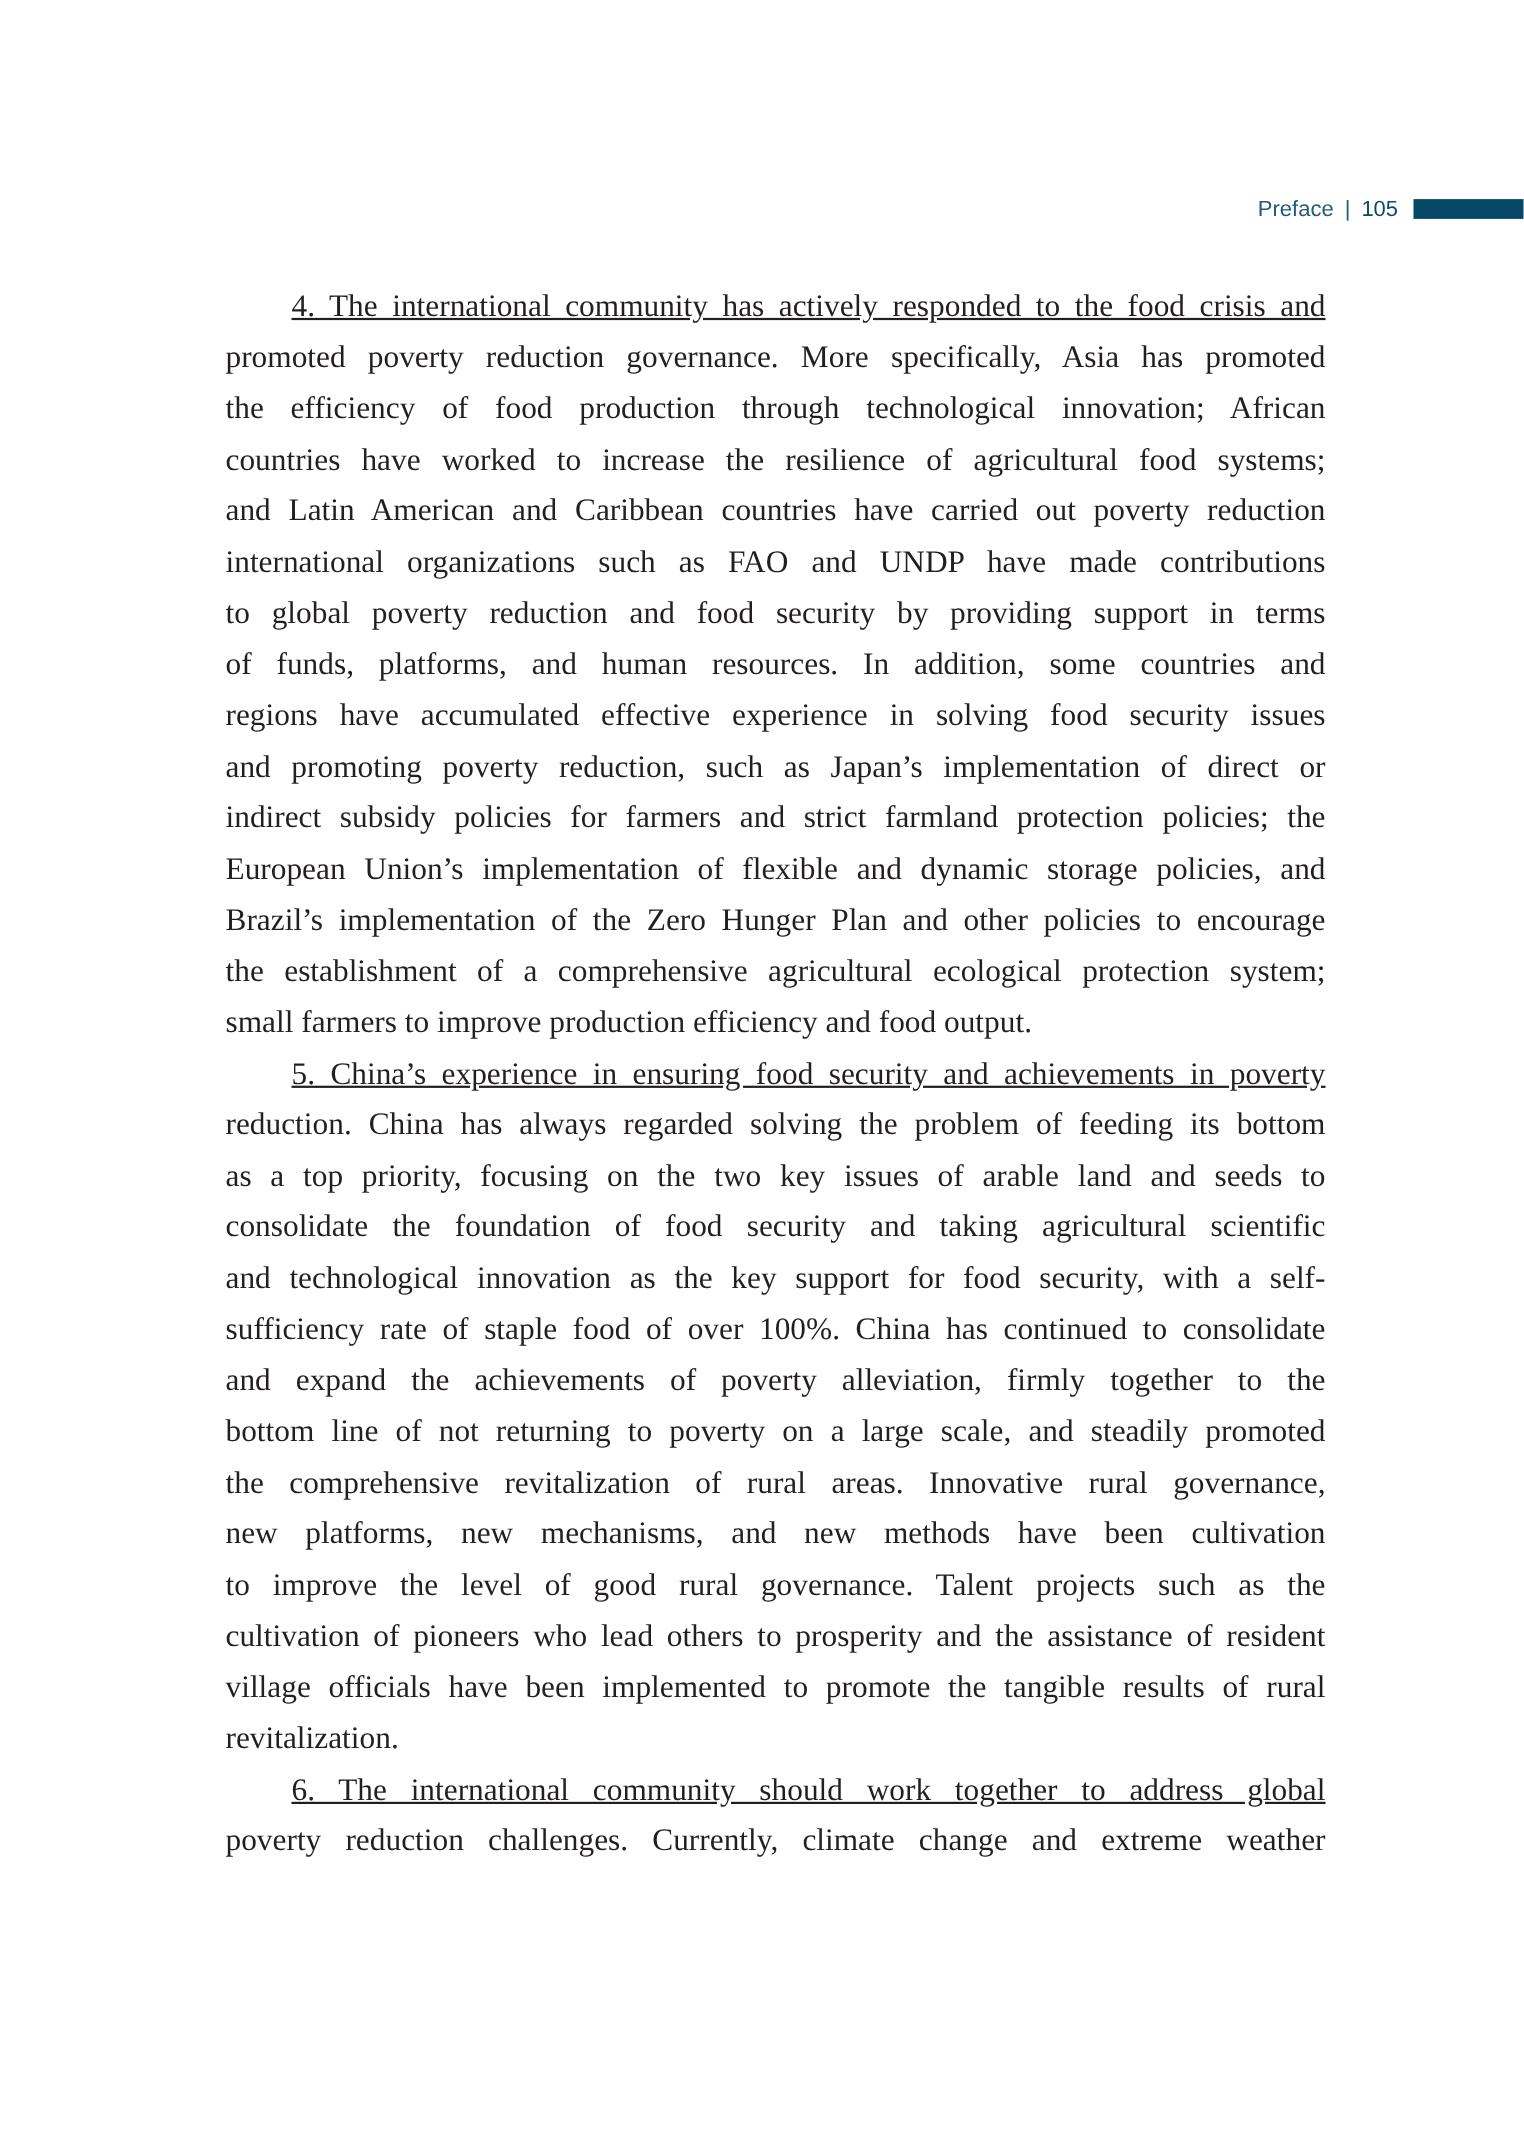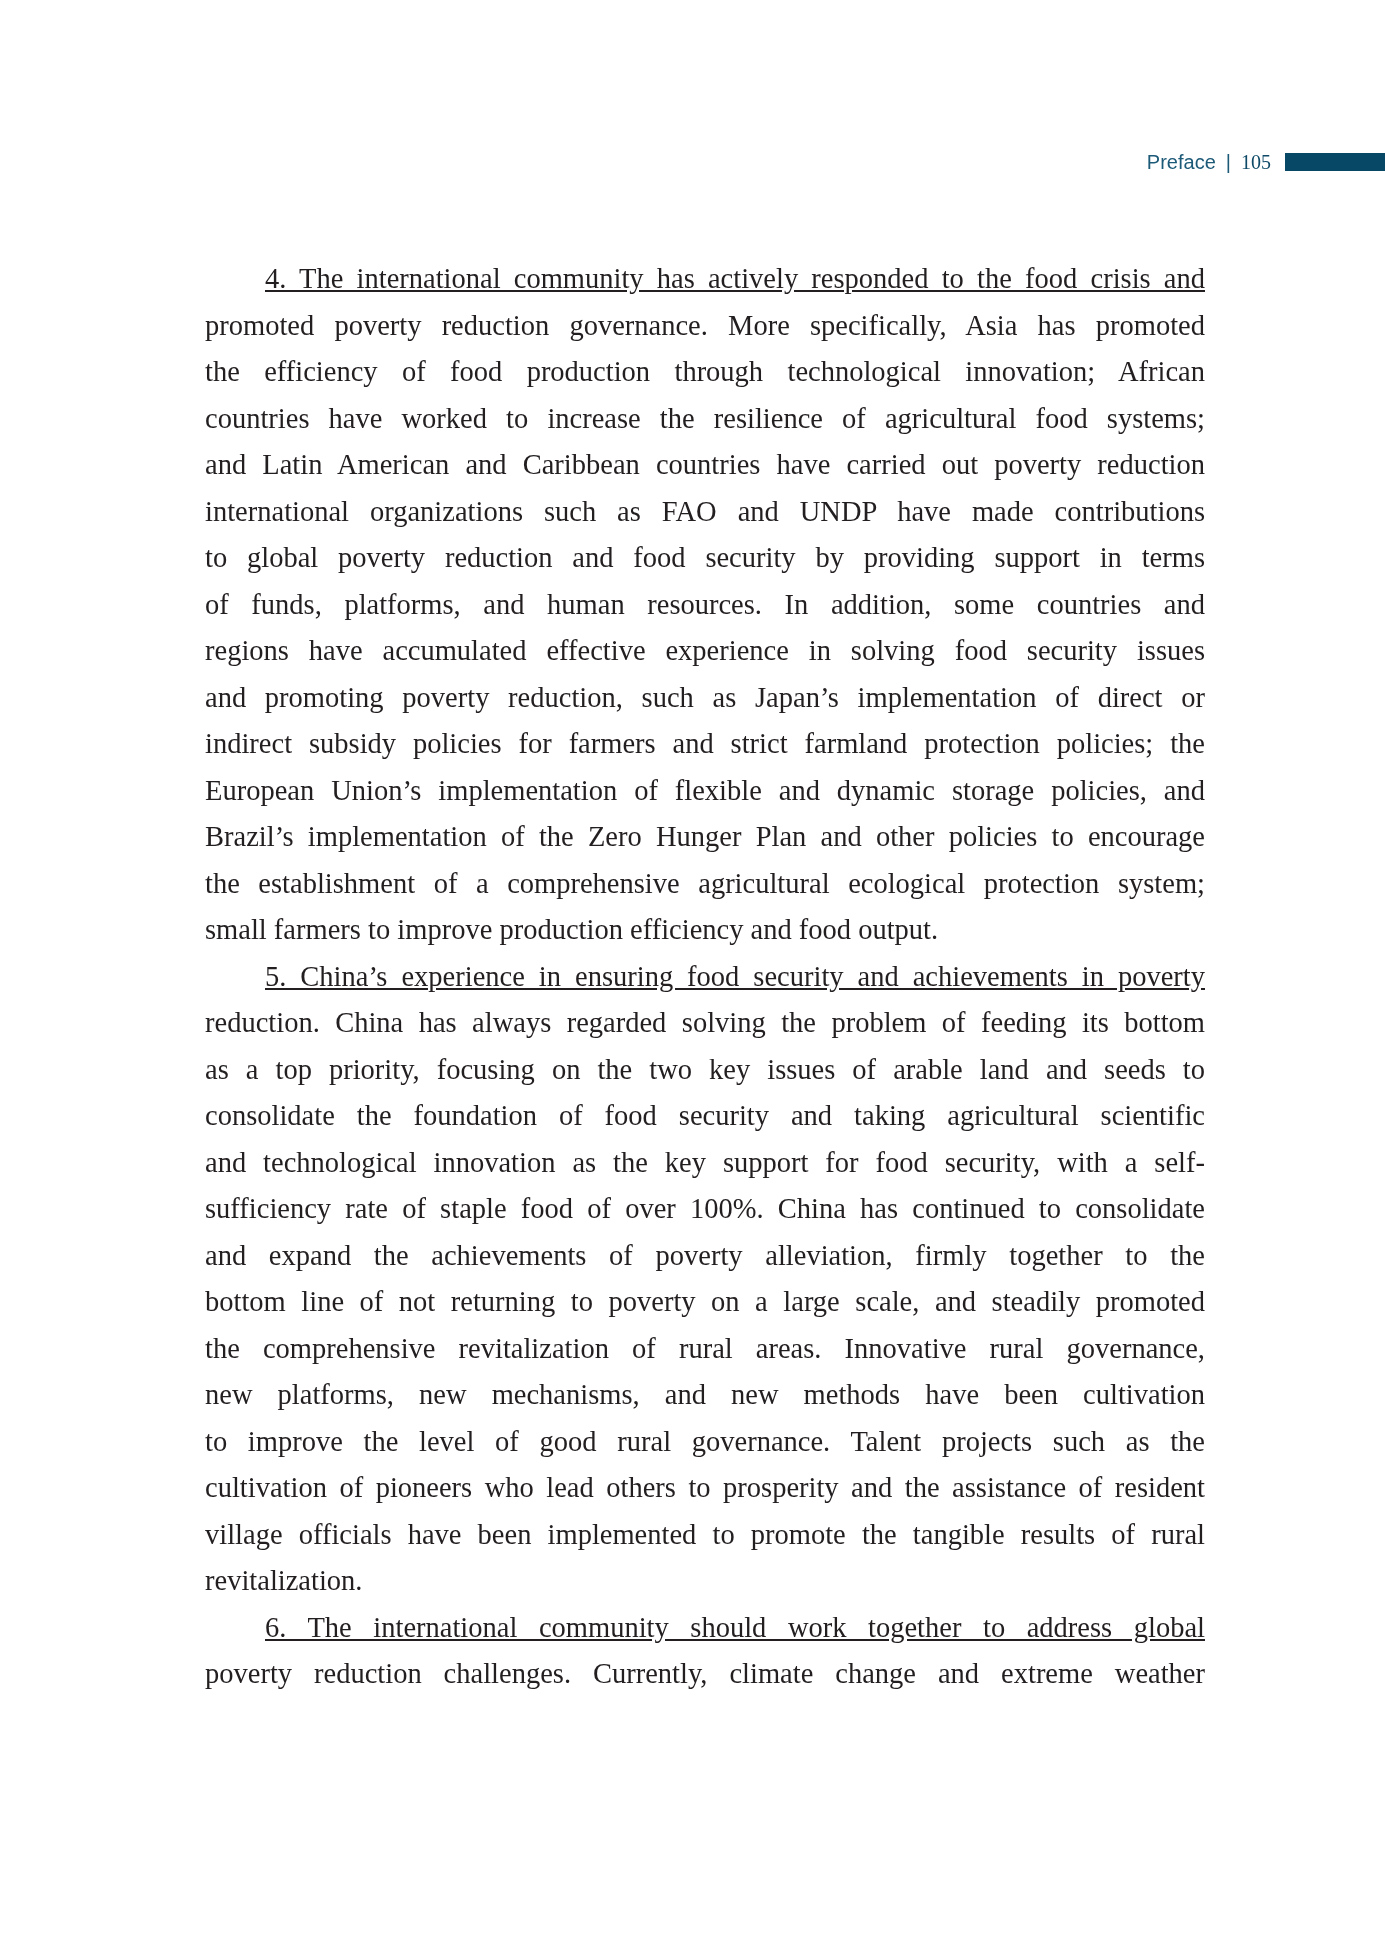--- a/index.html
+++ b/index.html
@@ -1,20 +1,20 @@
 <!DOCTYPE html>
 <html><head>
 <meta charset="utf-8">
 <style>
   html, body { margin:0; padding:0; background:#ffffff; }
   body { width:1385px; height:1937px; position:relative; overflow:hidden; }
-  .header { position:absolute; top:148px; right:0; height:28px; display:flex; align-items:center; }
+  .header { position:absolute; top:176px; right:0; height:28px; display:flex; align-items:center; }
   .section { font-family:"Liberation Sans", sans-serif; font-size:20px; color:#1d5a78; }
   .sep { font-family:"Liberation Sans", sans-serif; font-size:20px; color:#1d5a78; margin:0 10px; }
-  .pageno { font-family:Liberation Serif, serif; font-size:20px; color:#0e4a68; font-weight:500; }
+  .pageno { font-family:Liberation Sans, sans-serif; font-size:20px; color:#0e4a68; font-weight:500; }
   .bar { display:inline-block; width:100px; height:18px; background:#074866; margin-left:14px; }
   .body { position:absolute; left:205px; top:256px; width:1000px; font-family:"Liberation Serif", serif; font-size:28.5px; color:#231f20; }
   .line { height:46.5px; line-height:46.5px; text-align:justify; text-align-last:justify; white-space:nowrap; overflow:visible; }
   .line.last { text-align-last:left; }
   .line.indent { padding-left:60px;text-decoration:underline; }
 </style>
 </head>
 <body>
 
 <div class="header">

